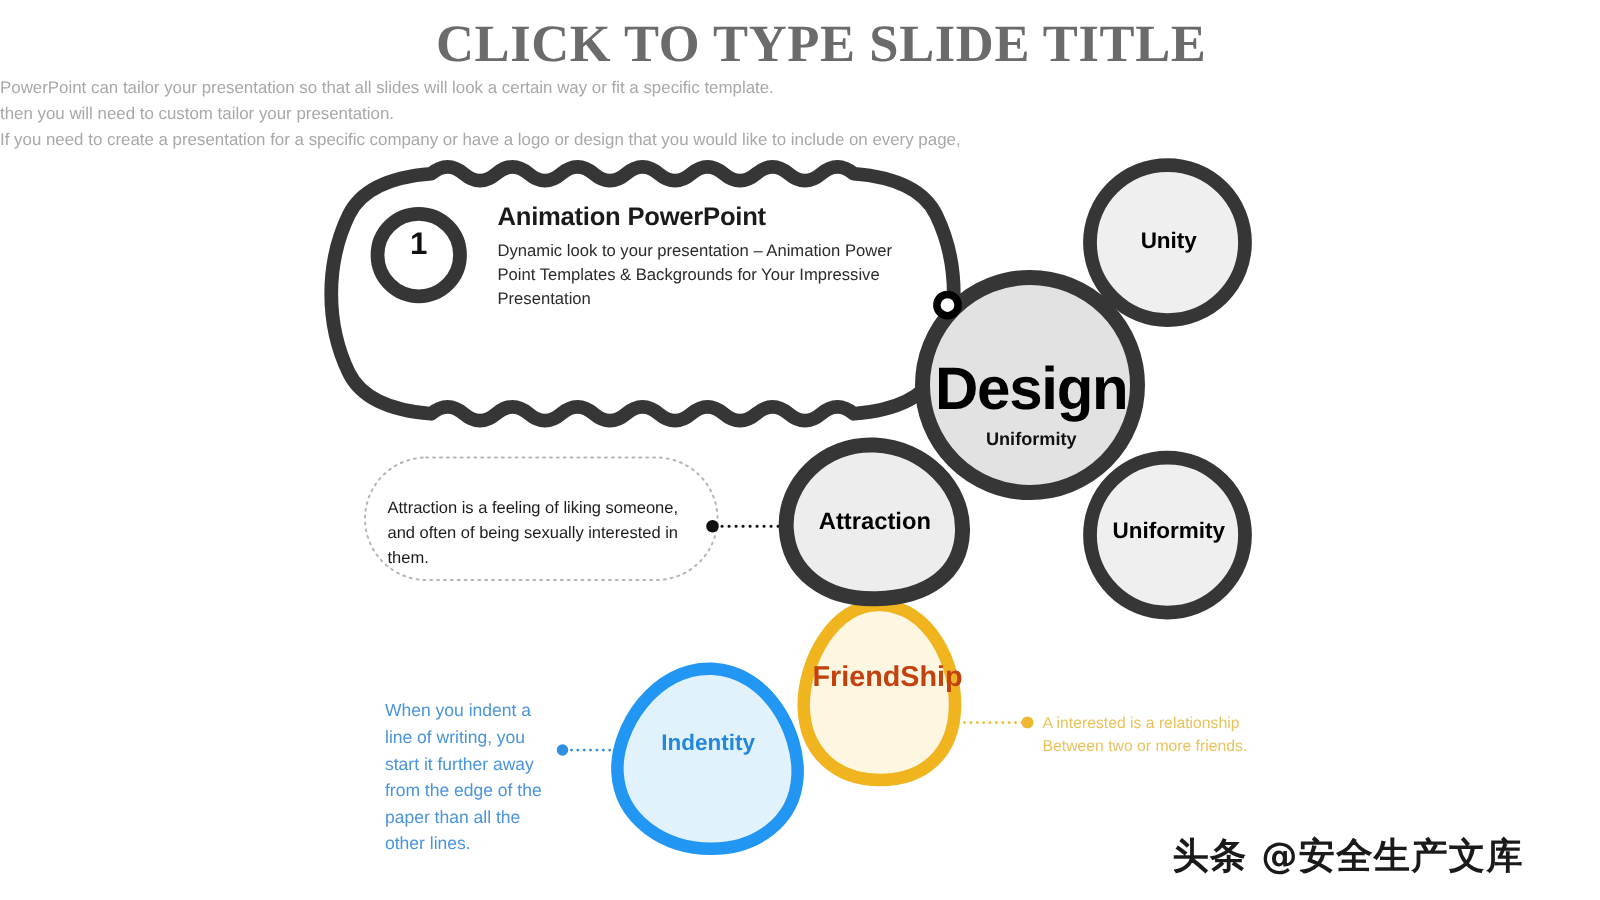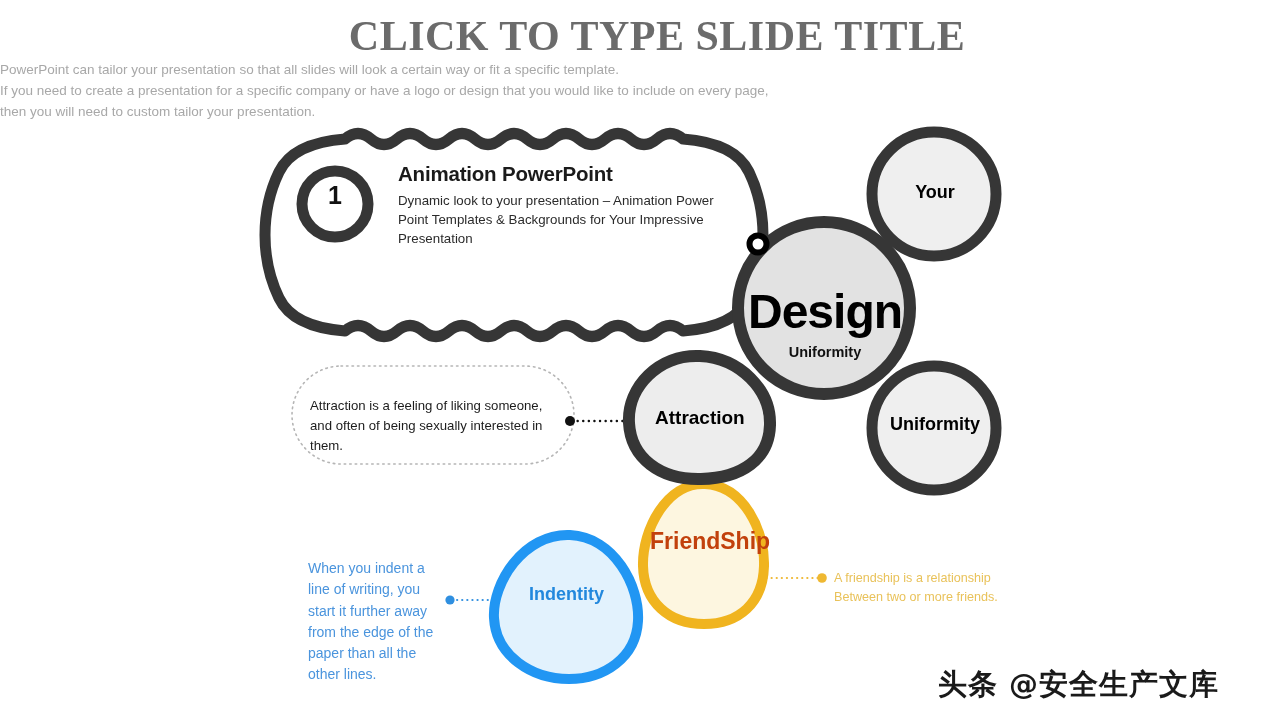--- a/index.html
+++ b/index.html
@@ -190,22 +190,22 @@
     white-space: nowrap;
   }
 </style>
 </head>
 <body>
 
 <div id="slide-title">CLICK TO TYPE SLIDE TITLE</div>
 
 <div id="slide-subtitle">
   <span class="sub-line">PowerPoint can tailor your presentation so that all slides will look a certain way or fit a specific template.</span>
+  <span class="sub-line">then you will need to custom tailor your presentation.</span>
   <span class="sub-line">If you need to create a presentation for a specific company or have a logo or design that you would like to include on every page,</span>
-  <span class="sub-line">then you will need to custom tailor your presentation.</span>
 </div>
 
 <svg id="diagram-canvas" viewBox="0 0 1280 720" width="1280" height="720" xmlns="http://www.w3.org/2000/svg">
 
   <defs>
 
     <pattern id="dummy" width="1" height="1"></pattern>
   </defs>
 
   <g>
@@ -292,29 +292,29 @@
 <div class="ovl" id="badge-number">1</div>
 
 <div class="ovl" id="callout-one-title">Animation PowerPoint</div>
 
 <div class="ovl" id="callout-one-body">Dynamic look to your presentation – Animation Power Point Templates &amp; Backgrounds for Your Impressive Presentation</div>
 
 <div class="ovl" id="label-design">Design</div>
 
 <div class="ovl" id="label-inspiration">Uniformity</div>
 
-<div class="ovl" id="label-unity">Your</div>
+<div class="ovl" id="label-unity">Unity</div>
 
 <div class="ovl" id="label-uniformity">Uniformity</div>
 
 <div class="ovl" id="label-attraction">Attraction</div>
 
 <div class="ovl" id="label-friendship">FriendShip</div>
 
 <div class="ovl" id="label-indentity">Indentity</div>
 
 <div class="ovl" id="note-attraction">Attraction is a feeling of liking someone, and often of being sexually interested in them.</div>
 
 <div class="ovl" id="note-indentity">When you indent a line of writing, you start it further away from the edge of the paper than all the other lines.</div>
 
-<div class="ovl" id="note-friendship">A friendship is a relationship Between two or more friends.</div>
+<div class="ovl" id="note-friendship">A interested is a relationship Between two or more friends.</div>
 
 <div id="watermark">头条 @安全生产文库</div>
 
 </body></html>

